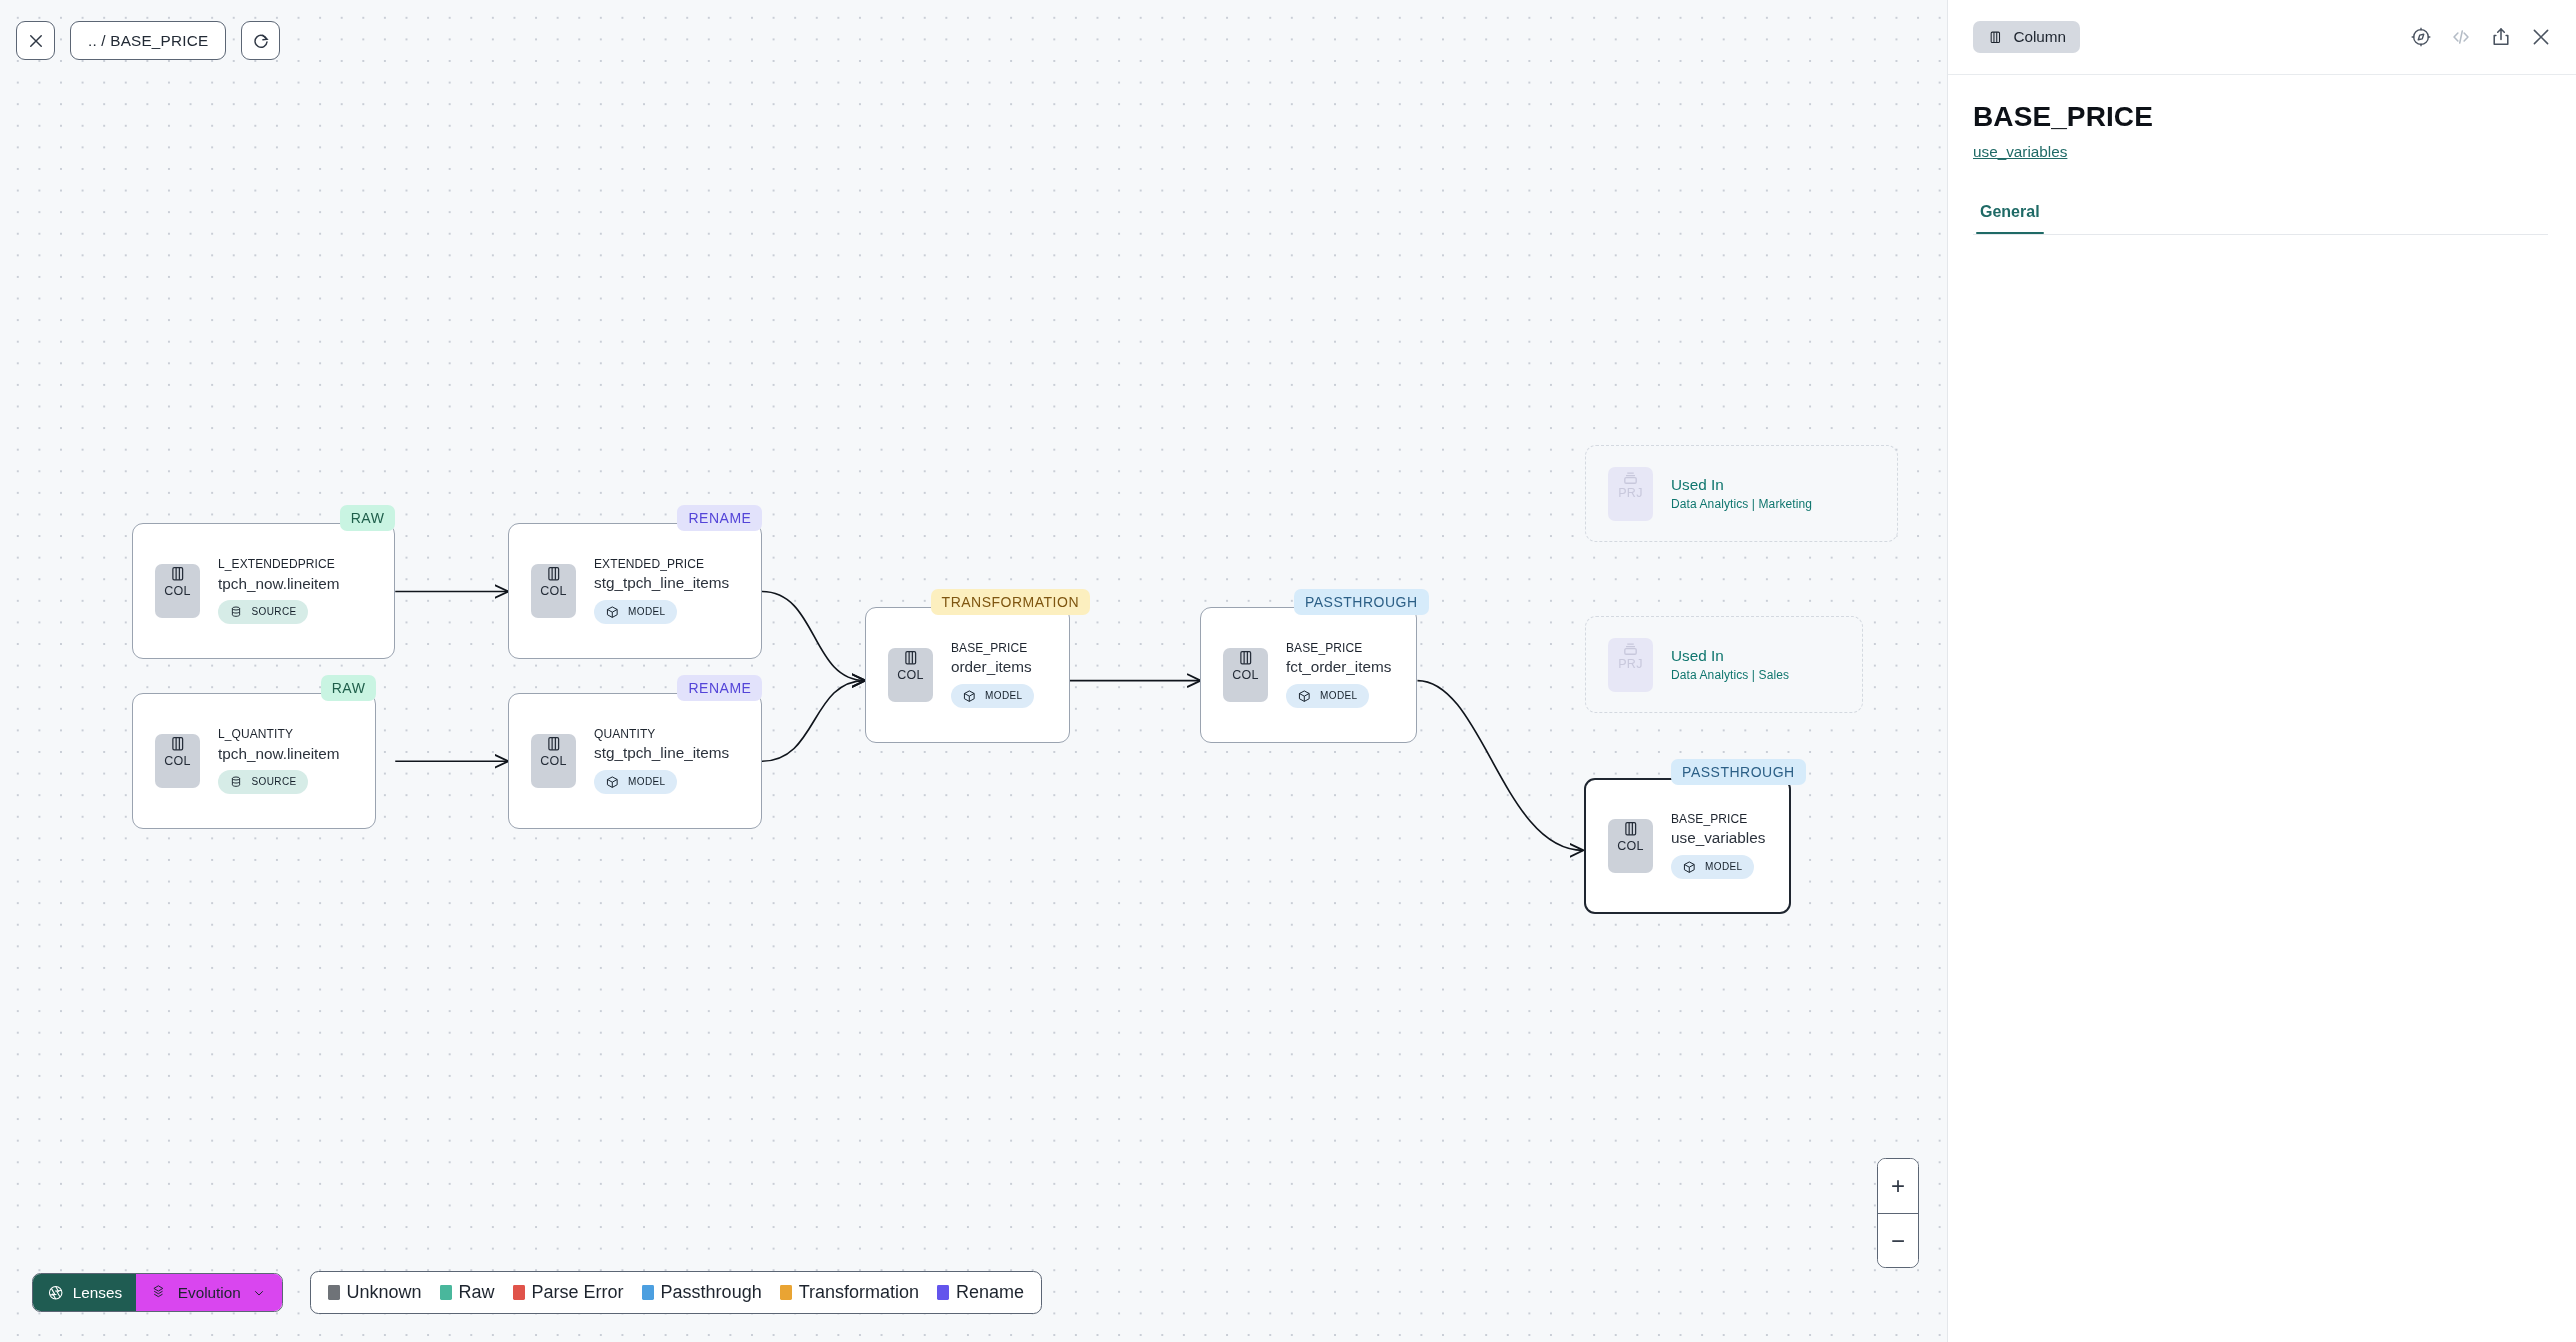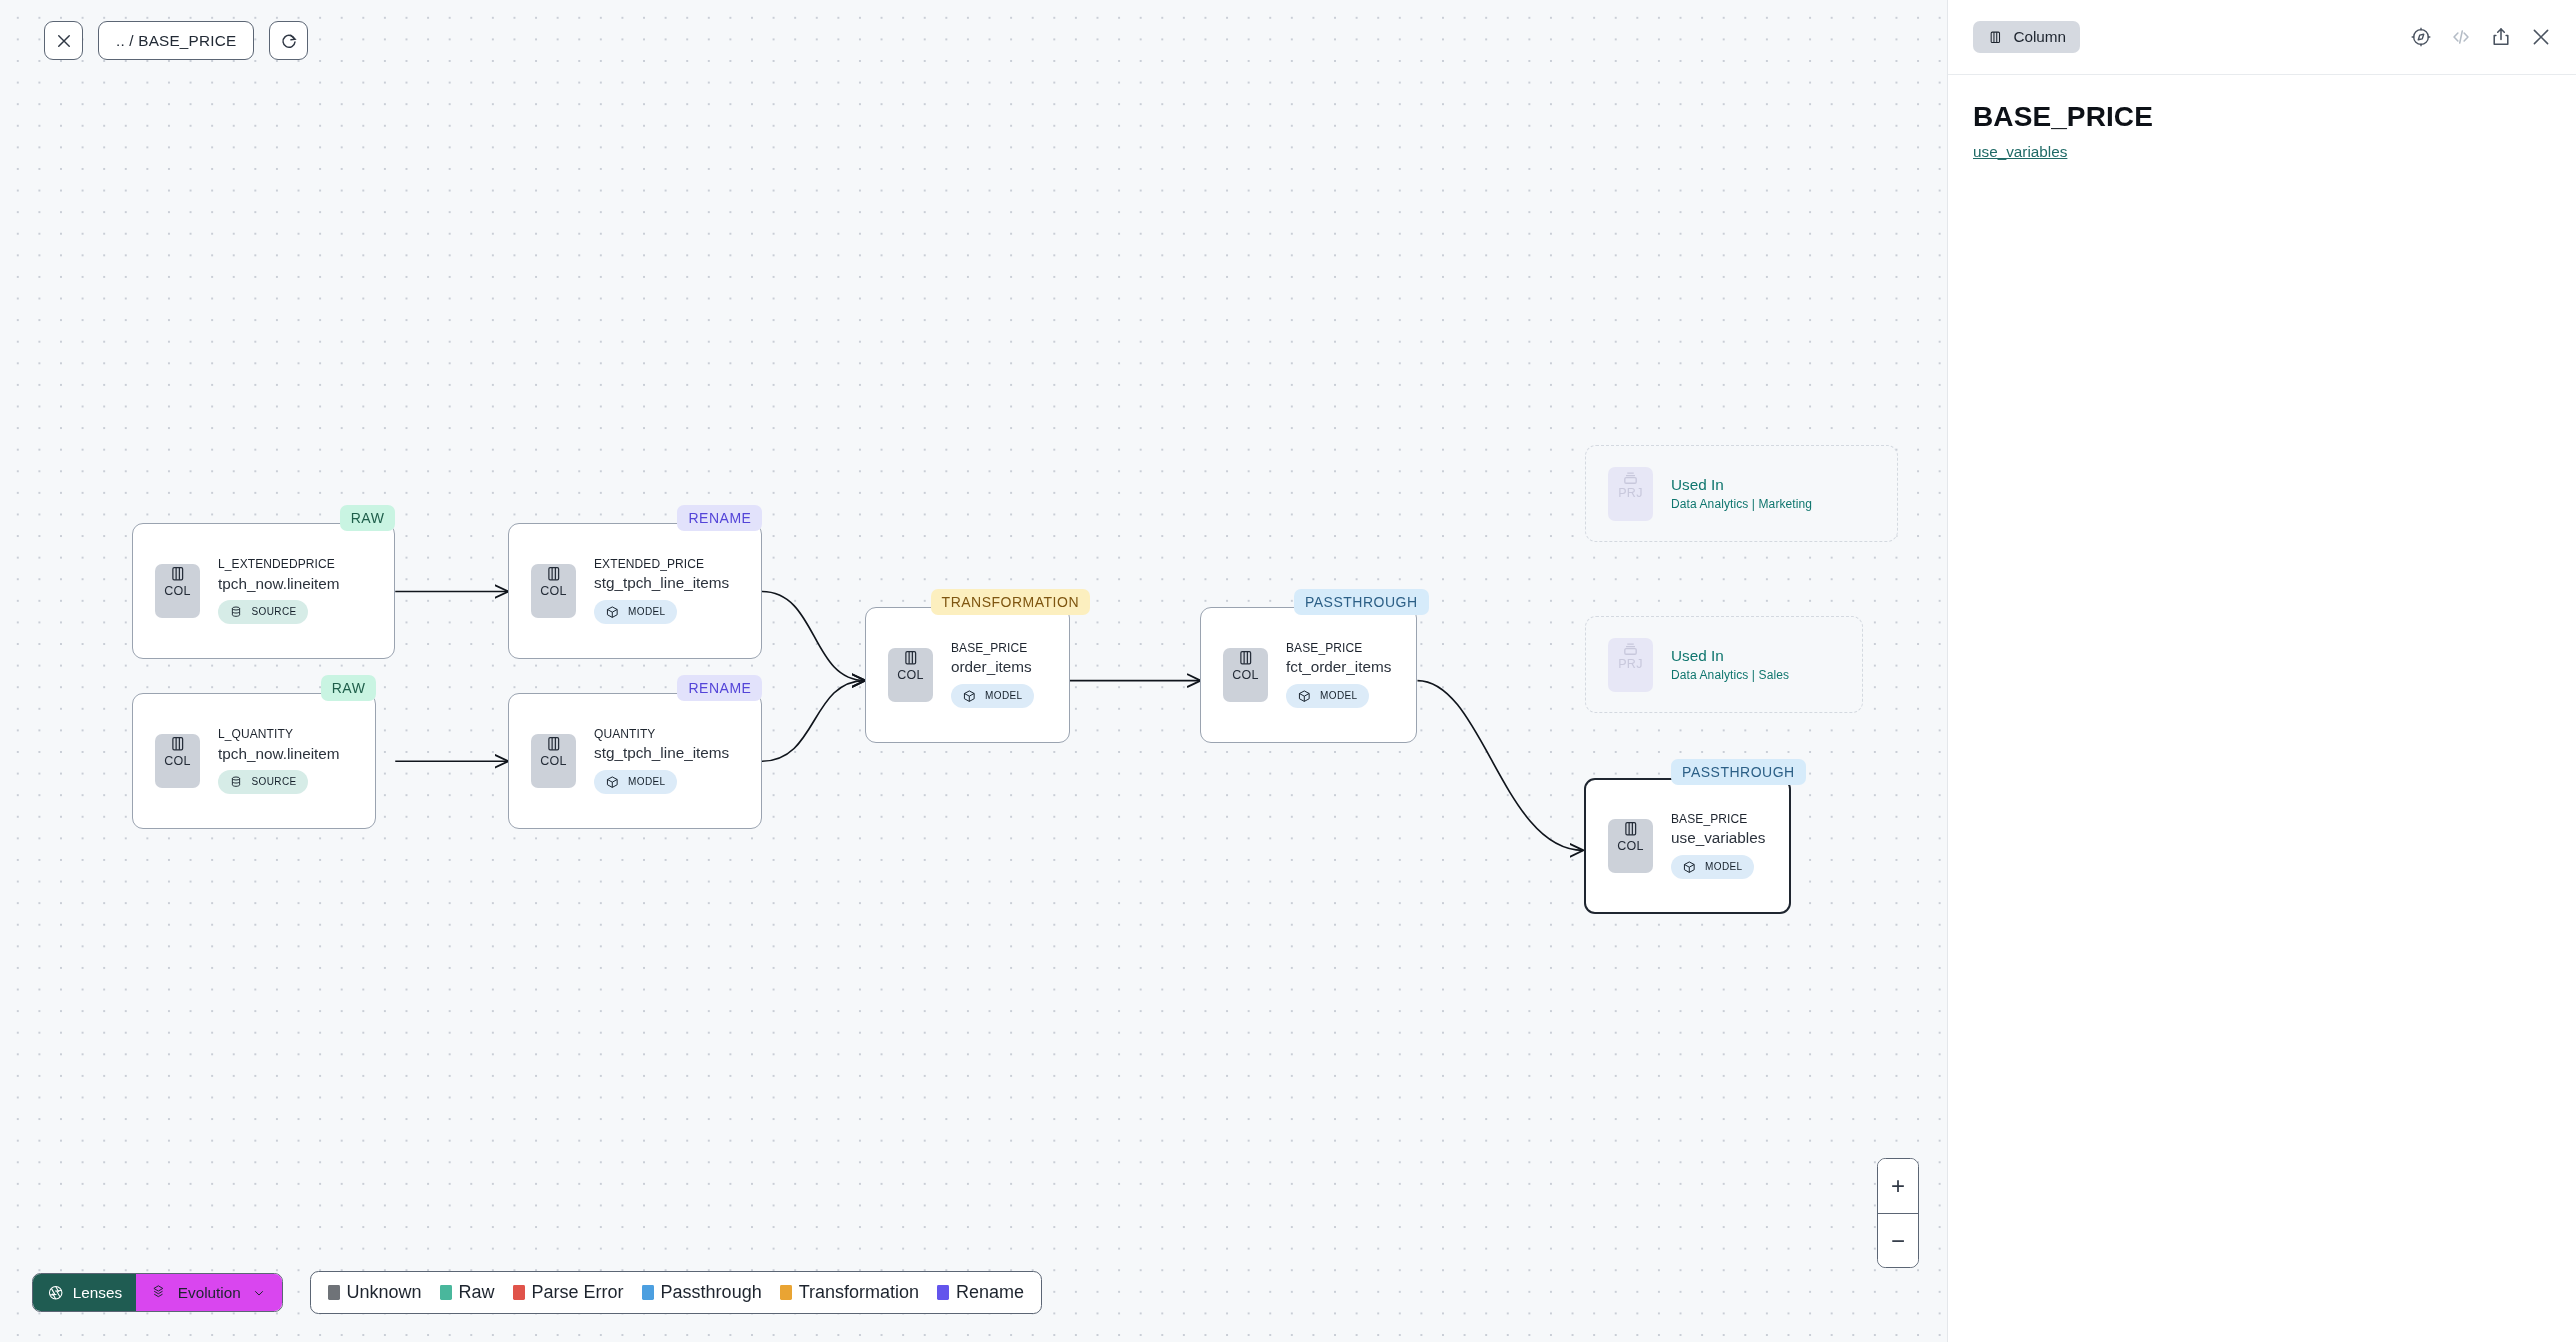--- a/index.html
+++ b/index.html
@@ -16,21 +16,21 @@
     position: relative;
     width: 1947px; height: 1343px;
     background-color: #f6f8fa;
     background-image: radial-gradient(circle, #c9ced6 1.1px, rgba(0,0,0,0) 1.2px);
     background-size: 21.6px 21.6px;
     background-position: 7px 7px;
     overflow: hidden;
   }
 
   
-  .tl-bar { position: absolute; left: 44px; top: 21px; display: flex; align-items: center; gap: 15.3px; z-index: 30; }
+  .tl-bar { position: absolute; left: 16px; top: 21px; display: flex; align-items: center; gap: 15.3px; z-index: 30; }
   .tl-btn {
     background: #ffffff; border: 1.1px solid #5b6574; border-radius: 9px;
     display: flex; align-items: center; justify-content: center;
     color: #2f3744; cursor: pointer;
   }
   .tl-square { width: 39px; height: 39px; }
   .tl-crumb {
     height: 39px; padding: 0 16.7px; font-size: 15.3px; color: #222a35;
     letter-spacing: 0.2px; white-space: nowrap;
   }
@@ -473,17 +473,20 @@
             <path d="M4.8 4.8 L19.2 19.2 M19.2 4.8 L4.8 19.2"></path>
           </svg>
         </span>
       </div>
     </div>
 
     <div class="panel-body">
       <div class="panel-title">BASE_PRICE</div>
       <a class="panel-link">use_variables</a>
 
+      <div class="tabs">
+        <div class="tab active">General</div>
+      </div>
     </div>
 
   </div>
 </div>
 
 
 </body></html>

